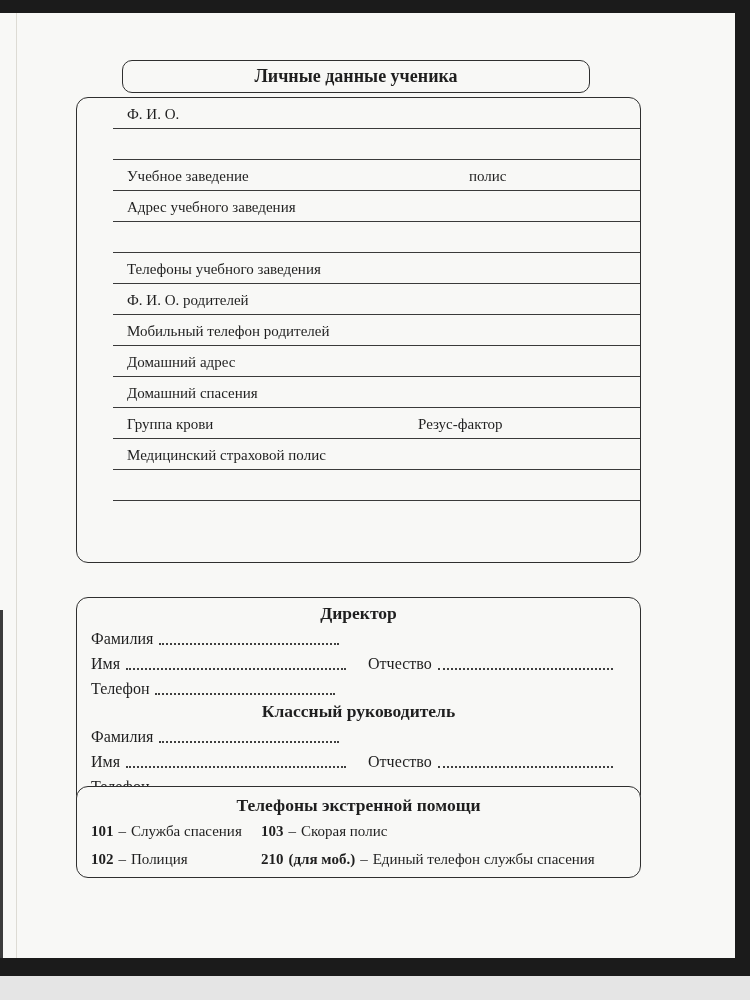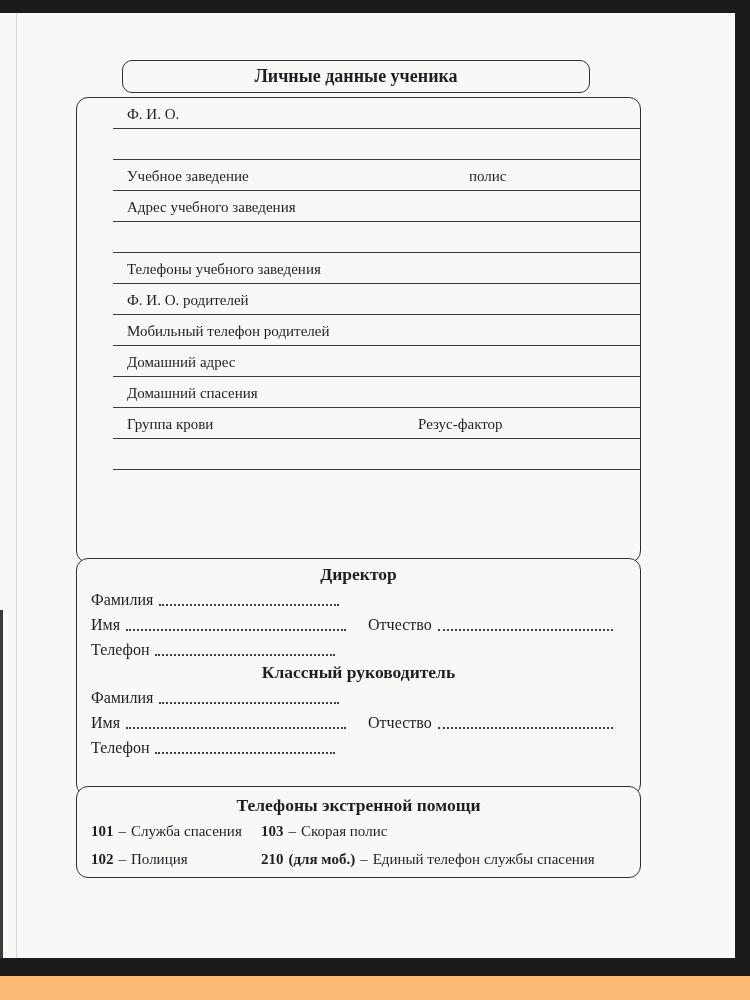--- a/index.html
+++ b/index.html
@@ -2,21 +2,21 @@
 <html><head>
 <meta charset="utf-8">
 <style>
   html,body{margin:0;padding:0;}
   body{
     width:750px;height:1000px;
     font-family:"Liberation Serif","DejaVu Serif",serif;
     background:#ffffff;
     color:var(--text,#1f1f1f);
   }
-  .photo{position:relative;width:750px;height:1000px;background:#fdba74;overflow:hidden;}
+  .photo{position:relative;width:750px;height:1000px;background:#e5e5e5;overflow:hidden;}
   .page{position:absolute;left:0;top:13px;width:735px;height:945px;background:var(--page,#f8f8f6);}
   .bar{position:absolute;background:var(--frame,#1b1b1b);}
   .bar-top{left:0;top:0;width:750px;height:13px;}
   .bar-right{left:735px;top:0;width:15px;height:976px;}
   .bar-bottom{left:0;top:958px;width:750px;height:18px;}
   .bar-left-sliver{left:0;top:610px;width:3px;height:366px;opacity:.85;}
   .spine-line{position:absolute;left:16px;top:0;width:1px;height:945px;background:var(--rule,#dedeD8);}
 
   .header-box{
     position:absolute;left:122px;top:60px;width:466px;height:31px;
@@ -24,21 +24,21 @@
     display:flex;align-items:center;justify-content:center;
     font-size:18px;font-weight:bold;background:var(--page,#f8f8f6);
   }
 
   .box{
     position:absolute;left:76px;width:565px;
     border:1.6px solid #2f2f2f;border-radius:12px;
     background:var(--page,#f8f8f6);box-sizing:border-box;overflow:hidden;
   }
   .form-box{top:97px;height:466px;padding-left:36px;}
-  .staff-box{top:558px;height:238px;padding-top:4px;}
+  .staff-box{top:597px;height:238px;padding-top:4px;}
   .emergency-box{top:786px;height:92px;}
 
   .row{
     height:31px;box-sizing:border-box;position:relative;
     border-bottom:1.2px solid var(--line,#3a3a3a);
     display:flex;align-items:flex-end;
     padding:0 14px 5px 14px;font-size:15px;
   }
   .row:last-child{border-bottom:none;}
   .lbl2{position:absolute;bottom:5px;}
@@ -115,20 +115,23 @@
       <span>Домашний адрес</span>
     </div>
     <div class="row">
       <span>Домашний спасения</span>
     </div>
     <div class="row">
       <span>Группа крови</span>
       <span class="lbl2" style="left:305px">Резус-фактор</span>
     </div>
     <div class="row">
+      <span>Медицинский страховой полис</span>
+    </div>
+    <div class="row">
       <span></span>
     </div>
     <div class="row">
       <span></span>
     </div>
   </div>
 
   <div class="box staff-box">
     <div class="staff-group">
       <div class="staff-heading">Директор</div>

